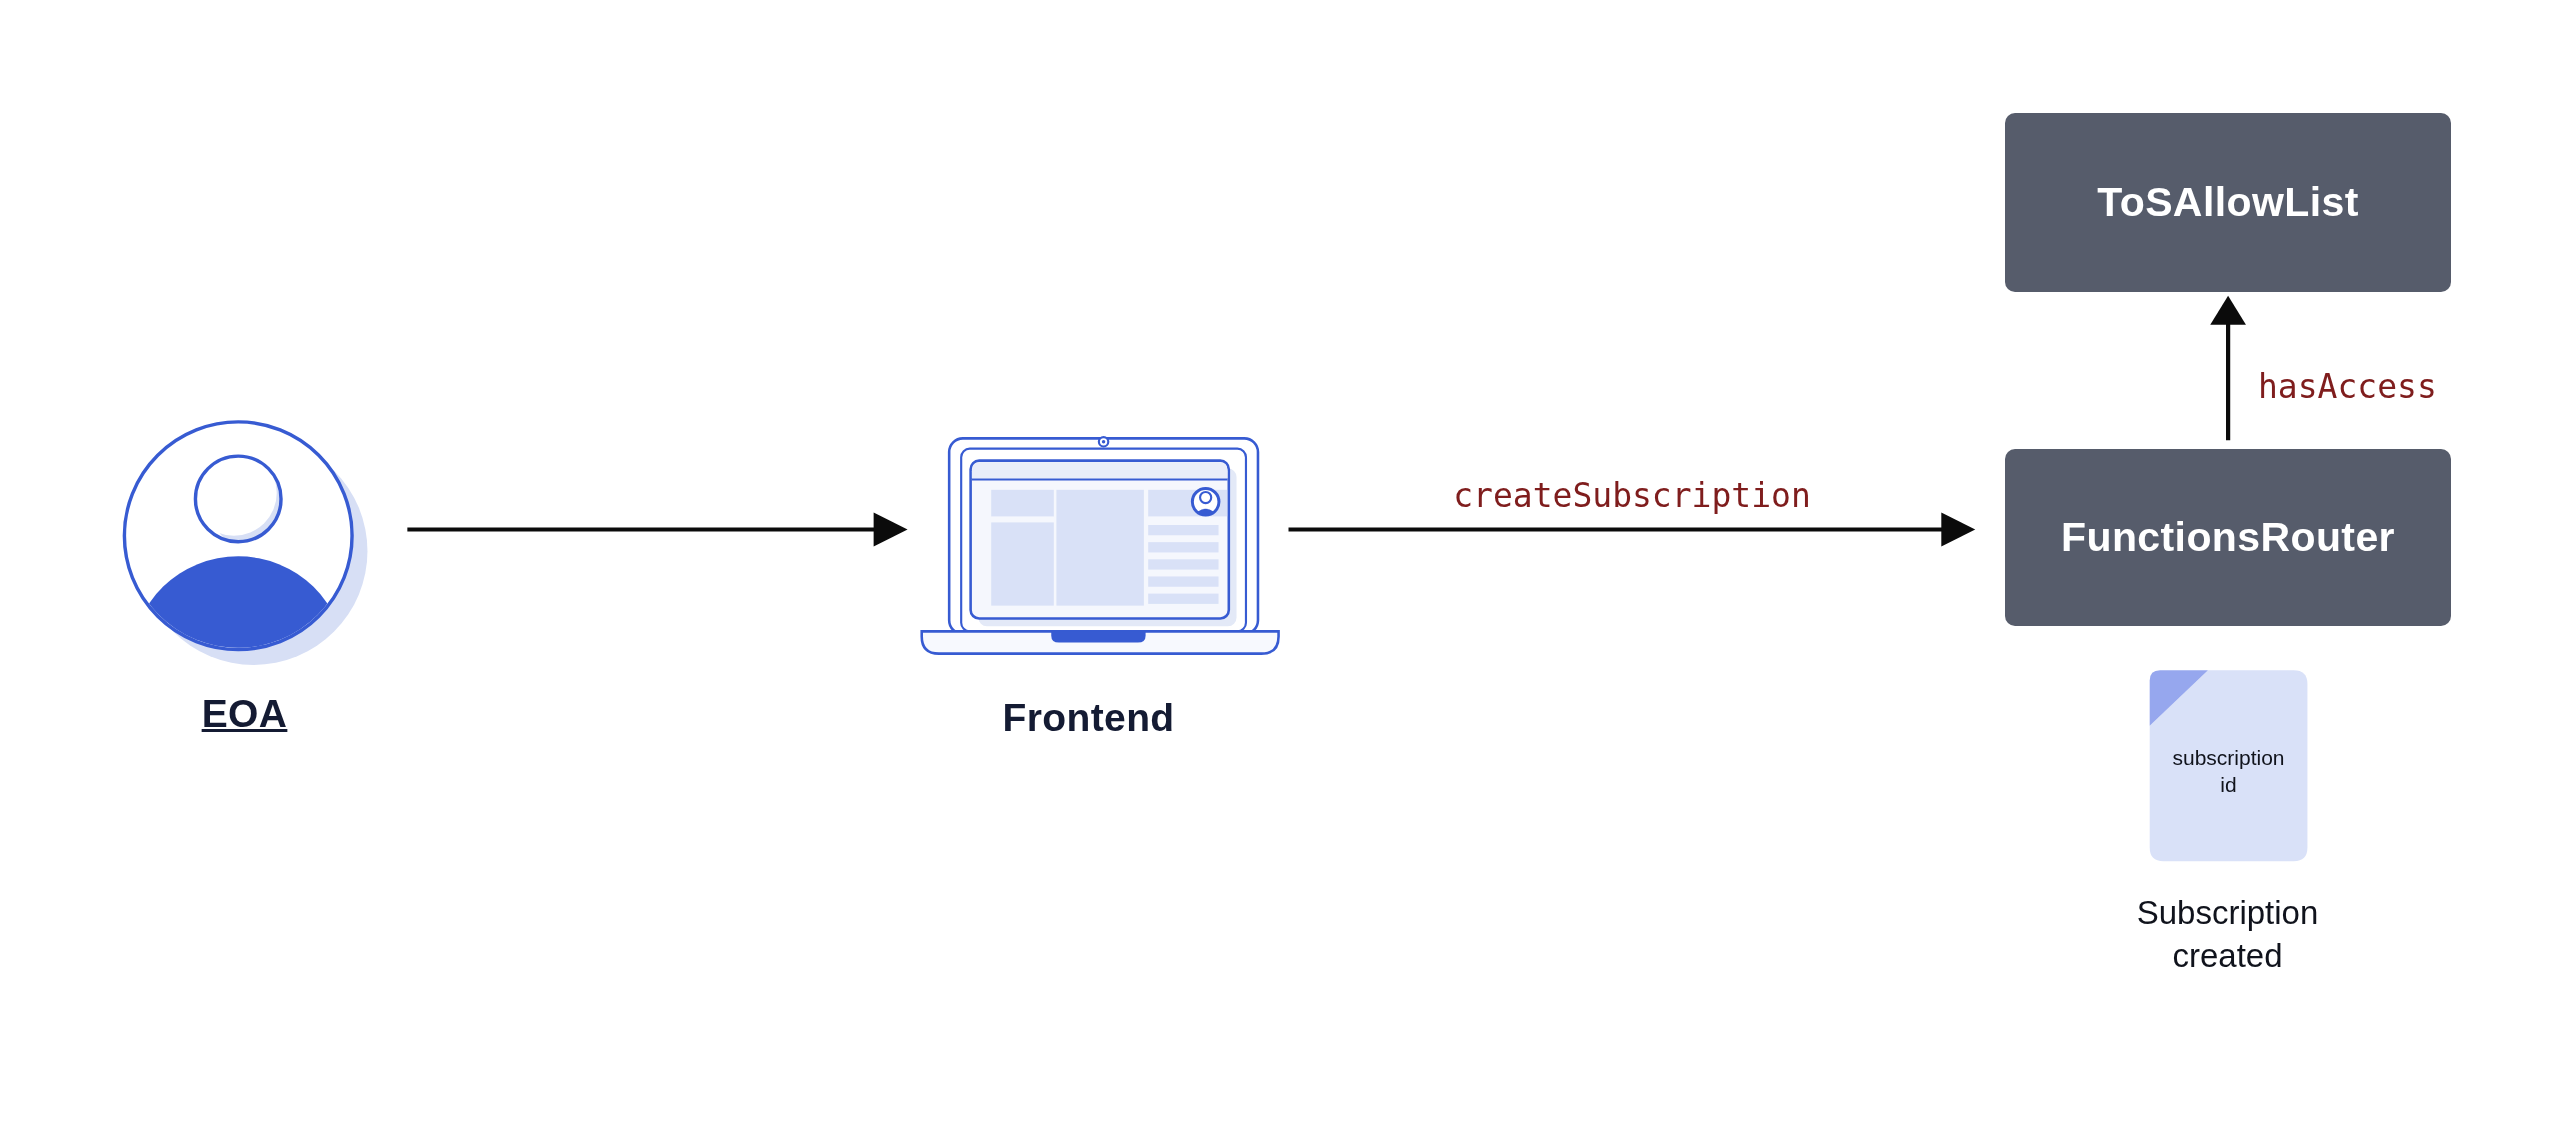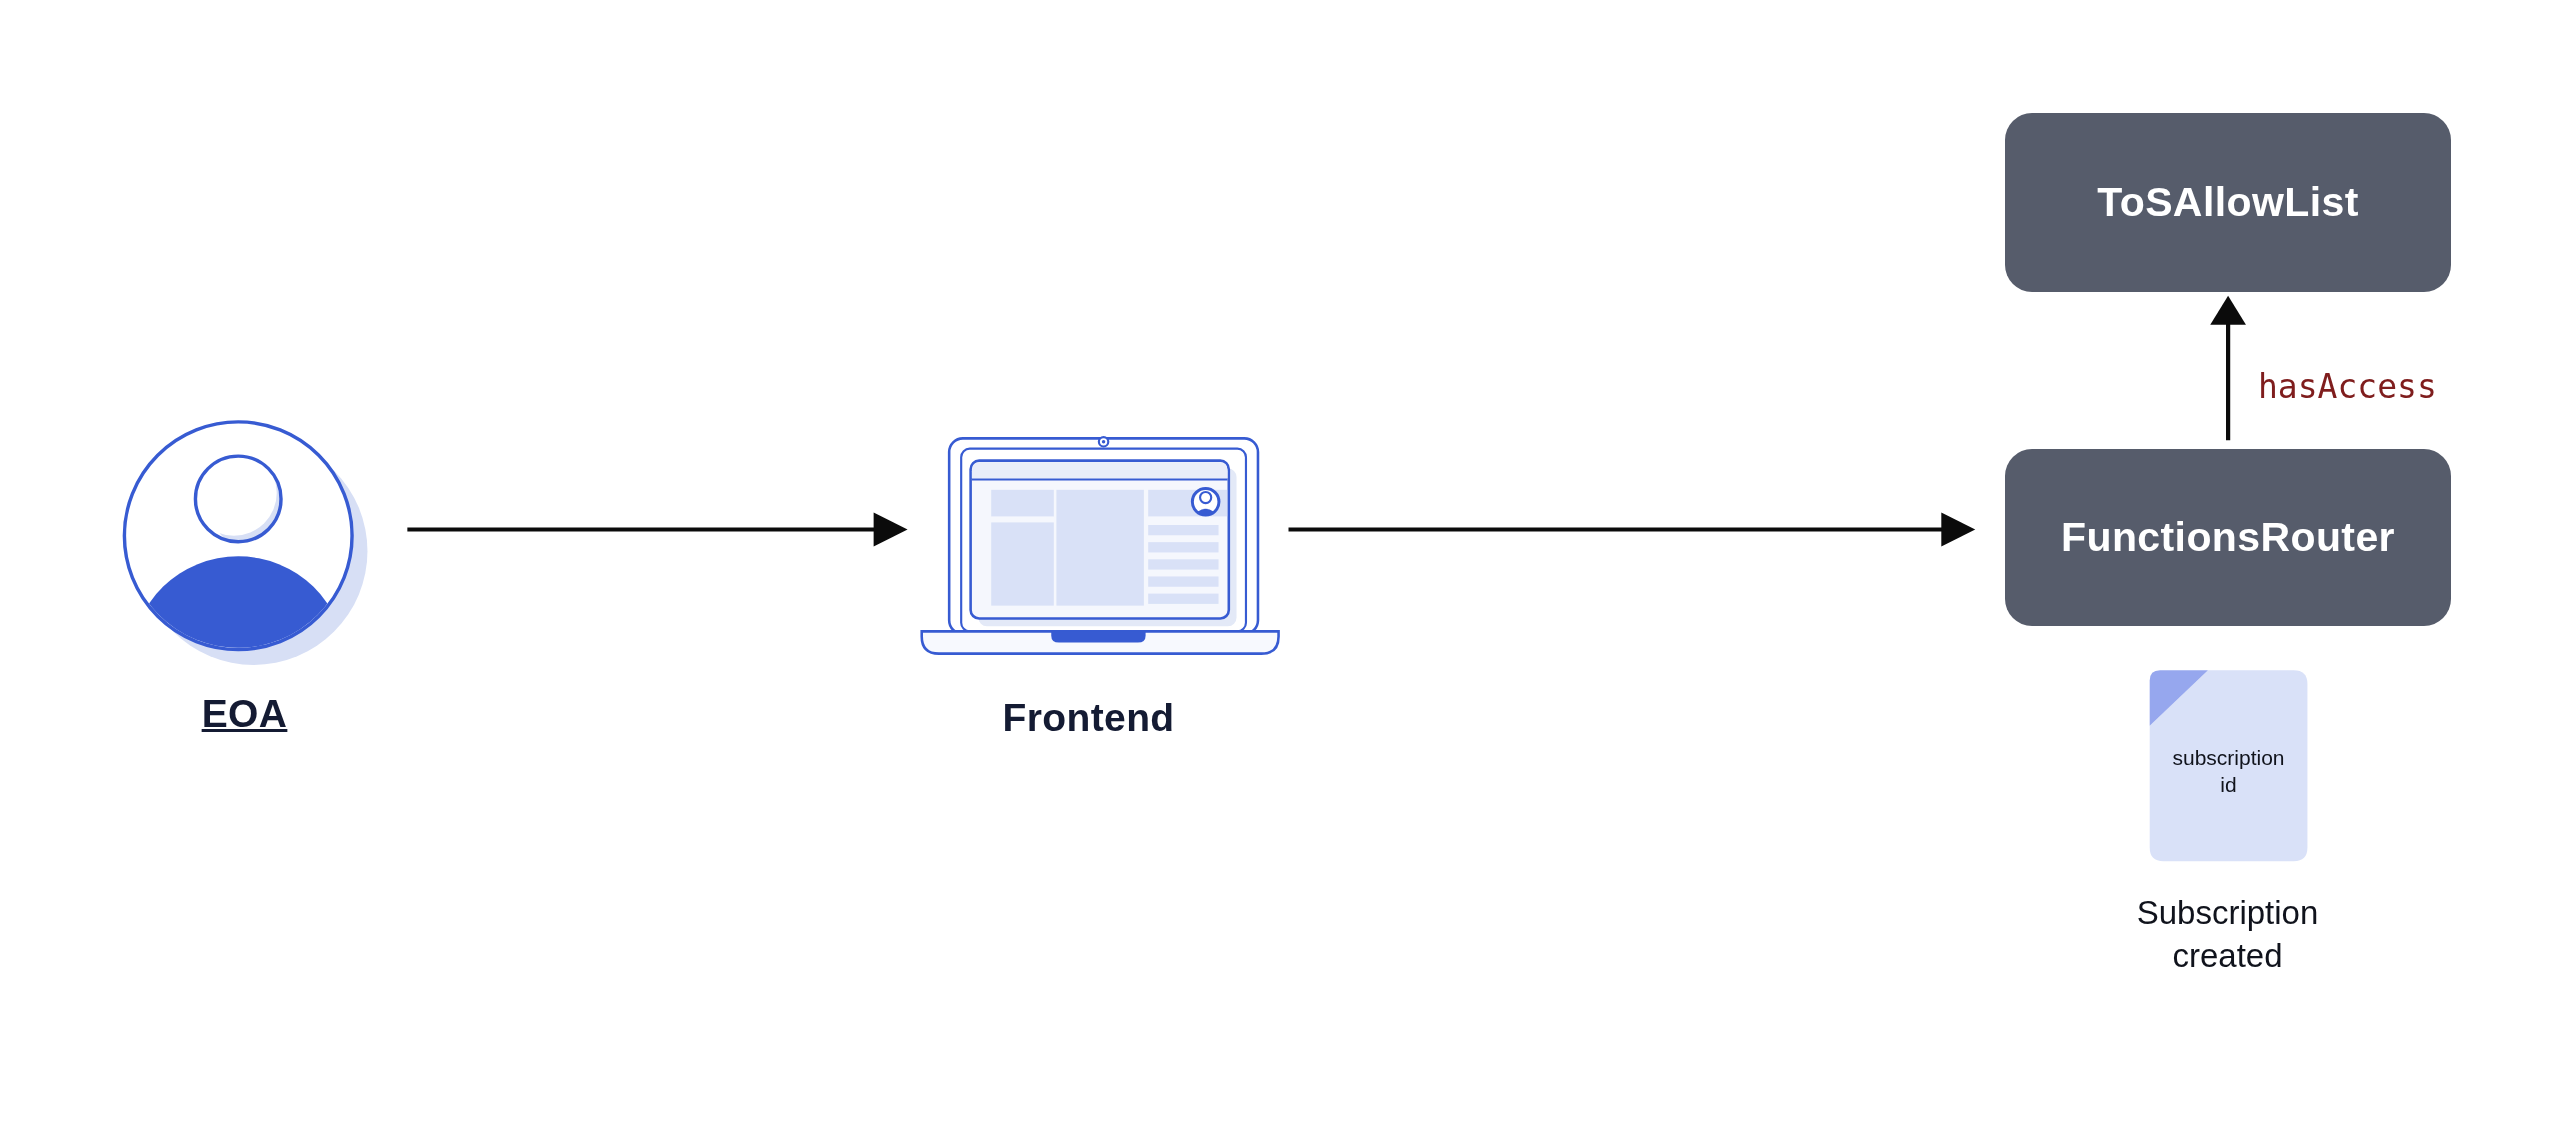--- a/index.html
+++ b/index.html
@@ -21,21 +21,21 @@
   .mono-label{
     font-family:"DejaVu Sans Mono", monospace;
     font-size:33px;
     color:#7f1d1d;
     white-space:nowrap;
   }
   .contract-box{
     position:absolute;
     width:446px;height:179px;
     background:#565C6B;
-    border-radius:27px;
+    border-radius:10px;
     display:flex;align-items:center;justify-content:center;
   }
   .contract-box .contract-label{
     color:#ffffff;
     font-weight:bold;
     font-size:41px;
     letter-spacing:0.4px;
   }
   .doc-text{
     font-size:21px;
@@ -126,20 +126,21 @@
     <g clip-path="url(#scrAvatarClip)">
       <ellipse cx="347" cy="104" rx="12" ry="10" fill="#375BD2"></ellipse>
     </g>
     <circle cx="347" cy="81" r="6.5" fill="#ffffff" stroke="#375BD2" stroke-width="2.5"></circle>
 
     <path d="M16,237 h416 v6 q0,20 -20,20 h-376 q-20,0 -20,-20 z" fill="#F7F9FE" stroke="#375BD2" stroke-width="3"></path>
     <path d="M167,237 h110 v5 q0,8 -9,8 h-92 q-9,0 -9,-8 z" fill="#375BD2"></path>
   </svg>
   <div class="abs node-label" style="left:917px;top:696px;width:343px;">Frontend</div>
 
+  <div class="abs mono-label" style="left:1285px;top:476px;width:694px;text-align:center;">createSubscription</div>
   <svg class="abs" style="left:1285px;top:510px;" width="698" height="39" viewBox="0 0 815 46">
     <line x1="0" y1="23" x2="778" y2="23" stroke="#0B0B0B" stroke-width="5"></line>
     <polygon points="770,3 810,23 770,43" fill="#0B0B0B"></polygon>
   </svg>
 
   <svg class="abs" style="left:2206px;top:295px;" width="51" height="146" viewBox="0 0 60 170">
     <line x1="26" y1="28" x2="26" y2="170" stroke="#0B0B0B" stroke-width="5"></line>
     <polygon points="26,0 5,34 47,34" fill="#0B0B0B"></polygon>
   </svg>
   <div class="abs mono-label" style="left:2258px;top:367px;">hasAccess</div>

